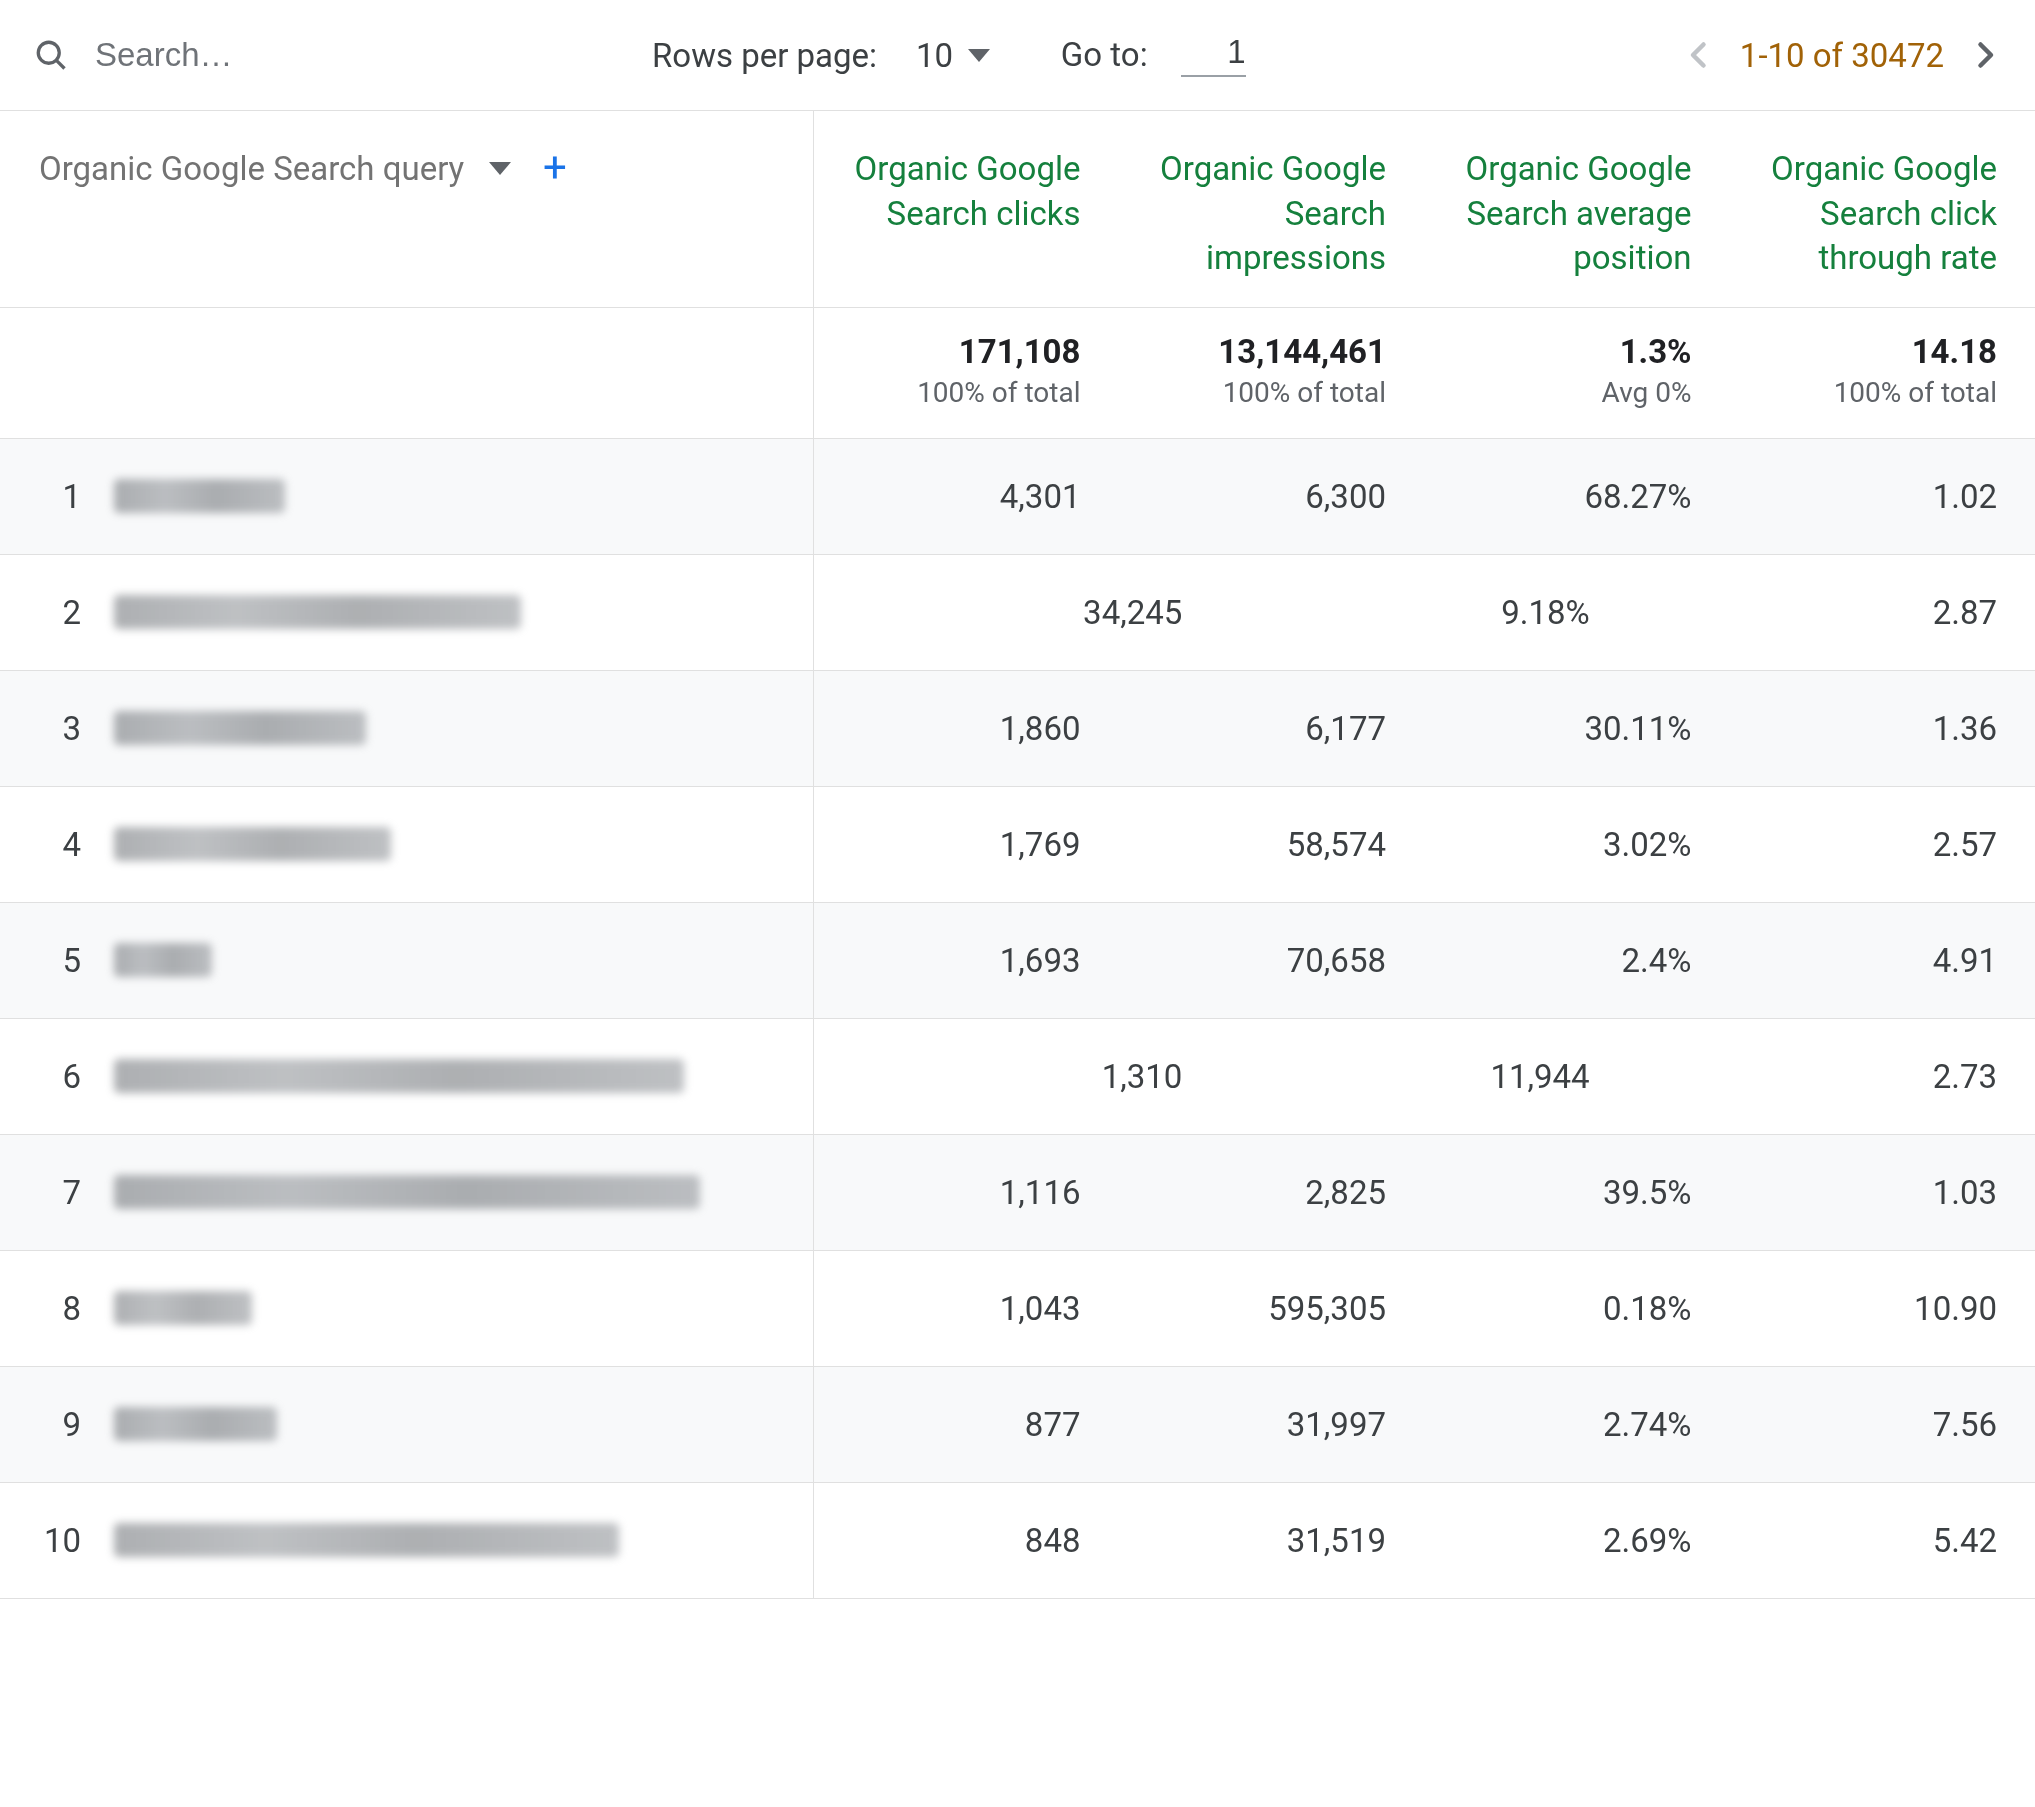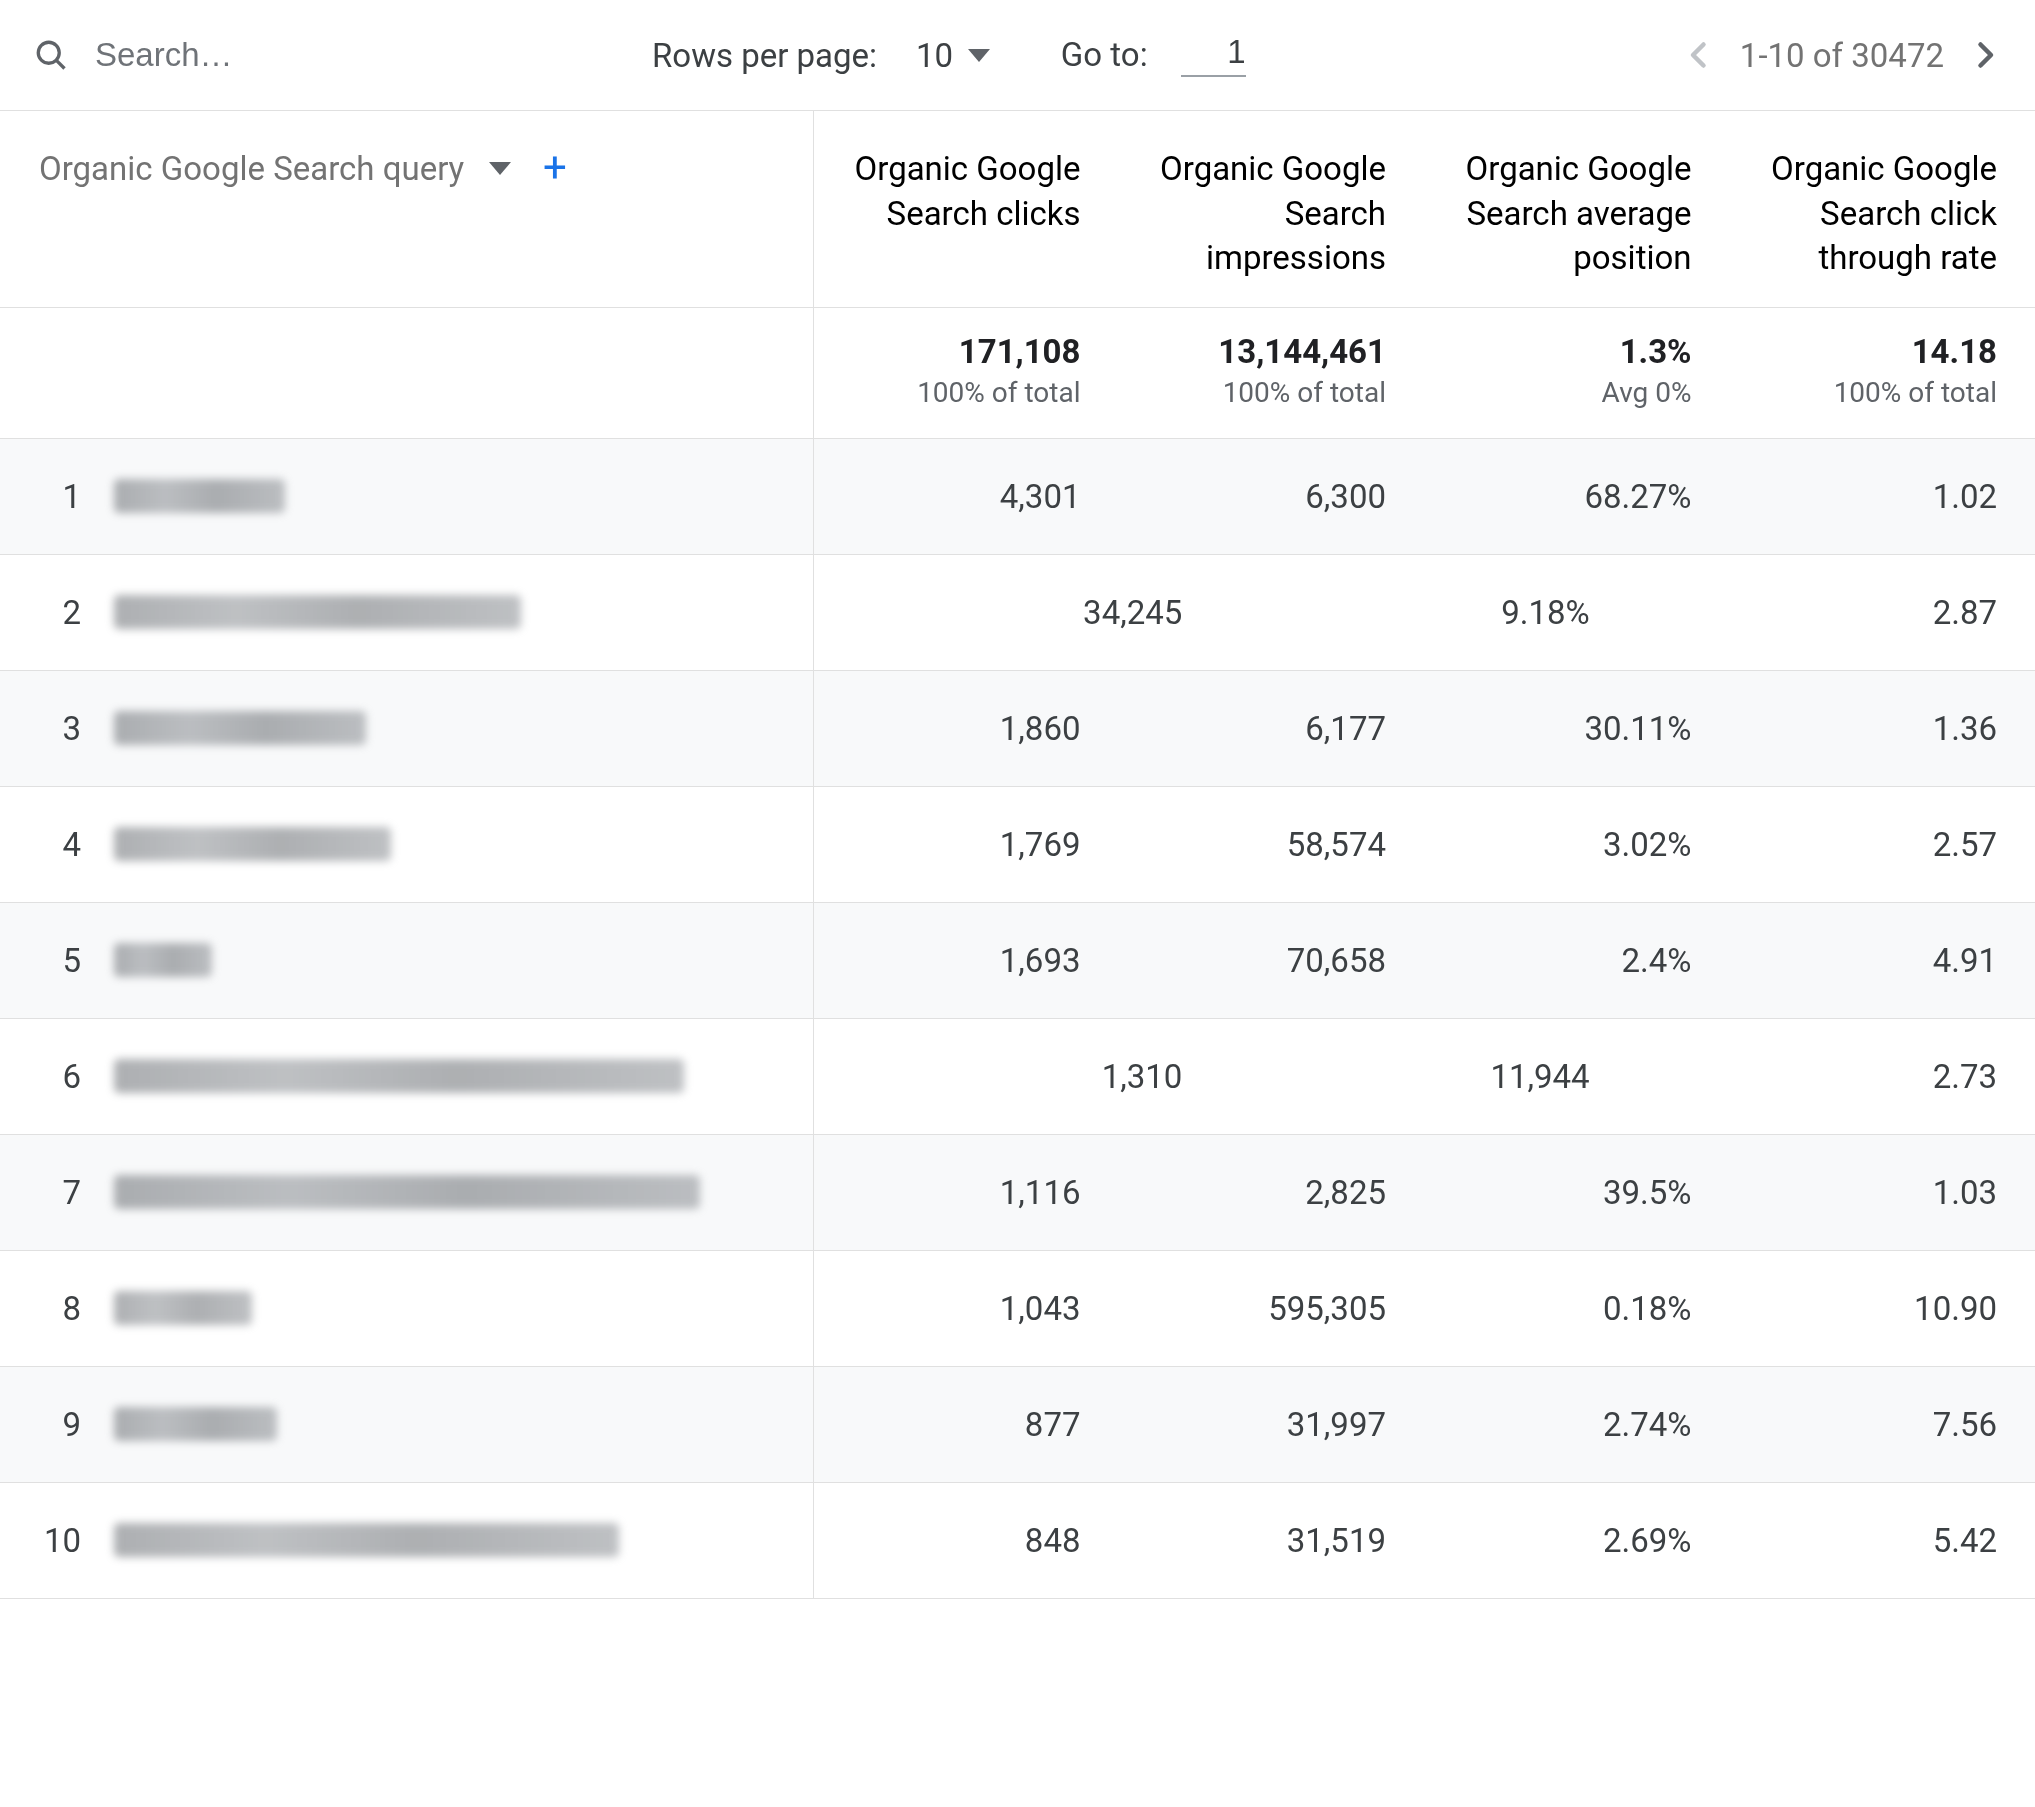--- a/index.html
+++ b/index.html
@@ -46,21 +46,21 @@
   .goto-input {
     border:none; border-bottom: 2.4px solid #9aa0a6;
     width: 65px; text-align:right; font-size:33px; color:#3c4043;
     outline:none; background:transparent; padding-bottom:3.3px;
   }
 
   .pager { display:flex; align-items:center; gap: 23px; margin-left:auto; }
   .pager svg { width:36px; height:36px; display:block; }
   .pager .prev { color:#c0c3c7; }
   .pager .next { color:#5f6368; }
-  .page-range { font-size:33px; color:#737373; }
+  .page-range { font-size:33px; color:#a16207; }
 
   
   .table { width:100%; }
   .thead {
     display:flex;
     border-bottom: 1.6px solid #e0e0e0;
   }
   .dim-col {
     flex: 0 0 814px;
     padding: 36px 39px 36px 39px;
@@ -73,21 +73,21 @@
   .add-icon { font-size:42px; color:#1a73e8; line-height:1; font-weight:400; margin-left:8.1px;}
   .metrics-head {
     flex: 1;
     display:flex;
   }
   .metric-head {
     flex:1;
     text-align:right;
     padding: 36px 39px 26px 16.3px;
     font-size:33px;
-    color:#000000;
+    color:#15803d;
     line-height:1.35;
   }
 
   .summary-row {
     display:flex;
     border-bottom: 1.6px solid #e0e0e0;
   }
   .summary-row .dim-col { min-height: 130px; }
   .summary-metrics { flex:1; display:flex; }
   .summary-cell {

